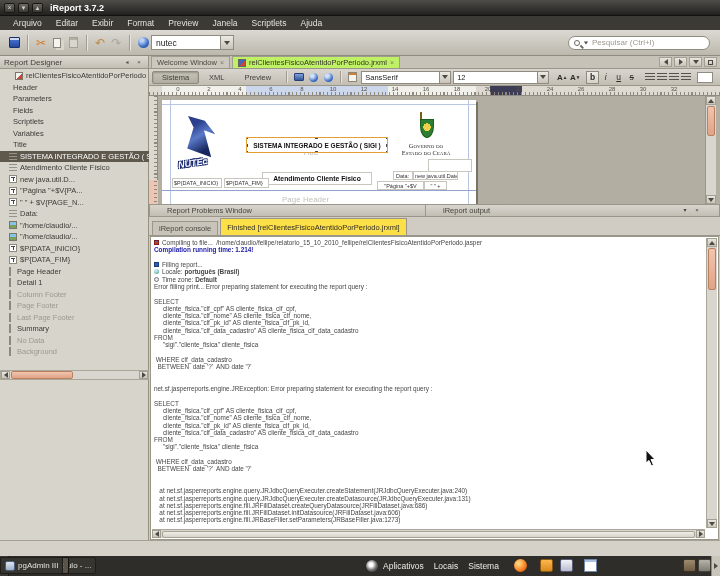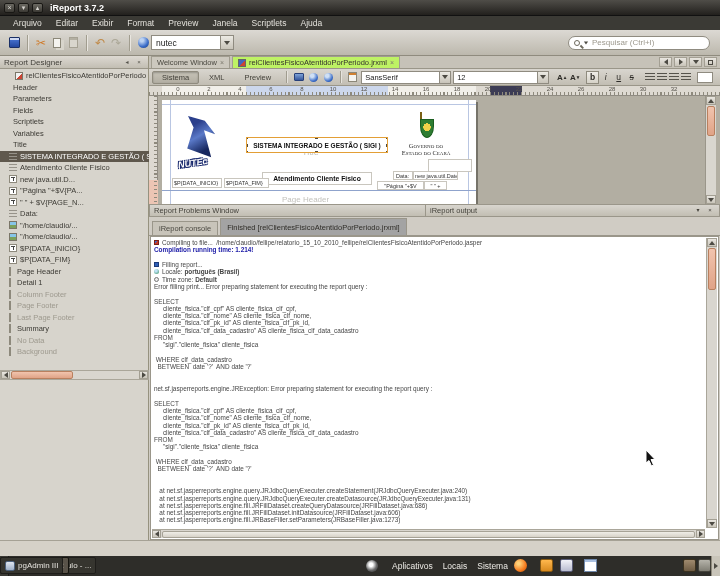--- a/index.html
+++ b/index.html
@@ -140,28 +140,28 @@
   #el-pag1{left:215px;top:81px;width:47px;height:9px;justify-content:center}
   #el-pag2{left:262px;top:81px;width:23px;height:9px;justify-content:center}
   .cv-scroll{position:absolute;left:556px;top:0;width:11px;height:108px;background:#d9d6cf;border-left:1px solid #9a968a}
   .cv-scroll .sb-arrow{width:10px;height:9px}
   .cv-scroll .a-bot{position:absolute;bottom:0}
   .cv-scroll .pink-thumb{position:absolute;left:1px;top:10px;width:8px;height:30px}
 
   
   .dock{position:absolute;left:149px;top:204px;width:571px;height:336px;background:#d0ccc4}
   .dock-headers{height:13px;display:flex}
-  .dock-h{background:linear-gradient(#d8d5ce,#c2beb3);border:1px solid #9a968a;font-size:7.5px;color:#45433c;display:flex;align-items:center;padding:0 4px}
+  .dock-h{background:linear-gradient(#d8d5ce,#c2beb3);border:1px solid #9a968a;font-size:7.5px;color:#45433c;display:flex;align-items:center;padding:0 17px}
   .dock-h1{width:277px}
   .dock-h2{flex:1;border-left:none}
   .dock-btns{margin-left:auto;display:flex;gap:2px}
   .dock-btn{width:10px;height:9px;font-size:6px;line-height:8px;text-align:center;color:#45433c}
   .console-tabs{height:19px;display:flex;align-items:flex-end;padding-left:3px;background:#d0ccc4;border-bottom:1px solid #9a968a}
   .ctab{height:14px;padding:0 6px;font-size:7.5px;color:#4a4840;background:#c8c4ba;border:1px solid #9a968a;border-bottom:none;display:flex;align-items:center;margin-right:2px;white-space:nowrap}
-  .ctab[data-active]{height:17px;background:#a3a3a3;color:#2f2d28}
+  .ctab[data-active]{height:17px;background:#fde047;color:#2f2d28}
   .console{position:absolute;left:1px;top:32px;width:569px;height:304px;background:#fff;border:1px solid #9a968a}
   .console-body{position:absolute;left:3px;top:2px;right:13px;bottom:11px;overflow:hidden}
   .cline{height:7.3px;display:flex;align-items:center;font-size:6.4px;color:#454545}
   .cline span,.cline b{white-space:pre}
   .cline[data-variant="time"]{color:#1b1aa6;font-weight:bold}
   .cicon{display:none;width:5px;height:5px;margin-right:3px;flex:none}
   .cline[data-icon] .cicon{display:inline-block}
   .cline[data-icon="compile"] .cicon{background:linear-gradient(135deg,#4466bb 45%,#c23b2e 45%);border:1px solid #7c1f16}
   .cline[data-icon="fill"] .cicon{background:#2f5fb5;border:1px solid #1c3a78}
   .cline[data-icon="locale"] .cicon{background:radial-gradient(circle at 40% 35%,#bfe3f5 25%,#2e8b57);border-radius:50%}
@@ -178,21 +178,21 @@
   .taskbar{position:absolute;left:0;top:556px;width:720px;height:20px;background:#2e2d29;color:#e4e2dd}
   .tb-scroll-l{position:absolute;left:0;top:0;width:9px;height:20px;background:#3a3934;border-right:1px solid #1d1c19;display:flex;align-items:center;justify-content:center}
   .tb-scroll-r{position:absolute;right:0;top:0;width:9px;height:20px;background:#c9c5ba;border-left:1px solid #8f8b7e;display:flex;align-items:center;justify-content:center}
   .tb-desktop{position:absolute;left:31px;top:3px;width:15px;height:13px;background:linear-gradient(#6b5876,#463a4e);border:1px solid #1f1a23;border-radius:2px}
   .task{position:absolute;top:1px;height:17px;display:flex;align-items:center;gap:3px;padding:0 4px;font-size:8px;border:1px solid #1f1e1b;background:#36352f;border-radius:2px;overflow:hidden;white-space:nowrap}
   .task[data-active]{background:#595349;border-color:#14130e}
   .ticn{width:10px;height:10px;flex:none}
   .task[data-icon="firefox"] .ticn,.li-firefox{background:radial-gradient(circle at 35% 35%,#ffd27a 10%,#f57c1f 60%,#b34700);border-radius:50%}
   .task[data-icon="ireport"] .ticn{background:linear-gradient(135deg,#e6e6e6 50%,#8a8a8a 50%);border:1px solid #555}
   .task[data-icon="pgadmin"] .ticn{background:linear-gradient(#dfe6f0,#9fb0c8);border:1px solid #4d627e;border-radius:2px}
-  .menu-applet{position:absolute;left:366px;top:0;height:20px;display:flex;align-items:center;gap:14px}
+  .menu-applet{position:absolute;left:366px;top:0;height:20px;display:flex;align-items:center;gap:5px}
   .gnome-logo{width:12px;height:12px;border-radius:50%;background:radial-gradient(circle at 42% 40%,#fff 18%,#6b6b6b 55%,#1e1e1e)}
   .tb-menu{font-size:8.5px;color:#eceae5}
   .launcher{position:absolute;top:3px;width:13px;height:13px}
   #l-firefox{left:514px}
   #l-note{left:540px;background:linear-gradient(#ffb84d,#d88a1f);border-radius:2px;border:1px solid #8a5a10}
   #l-elephant{left:560px;background:linear-gradient(#f2f2f8,#b9bcd0);border:1px solid #5a5d78;border-radius:2px}
   #l-doc{left:584px;background:#fff;border:1px solid #7088aa;box-shadow:inset 0 2px 0 #aac0e0}
   #l-sys1{left:683px;background:linear-gradient(#a08a6e,#6e5c44);border:1px solid #3c321f;border-radius:2px}
   #l-sys2{left:698px;background:linear-gradient(#b5b3aa,#807e74);border:1px solid #44423a;border-radius:2px}
 

